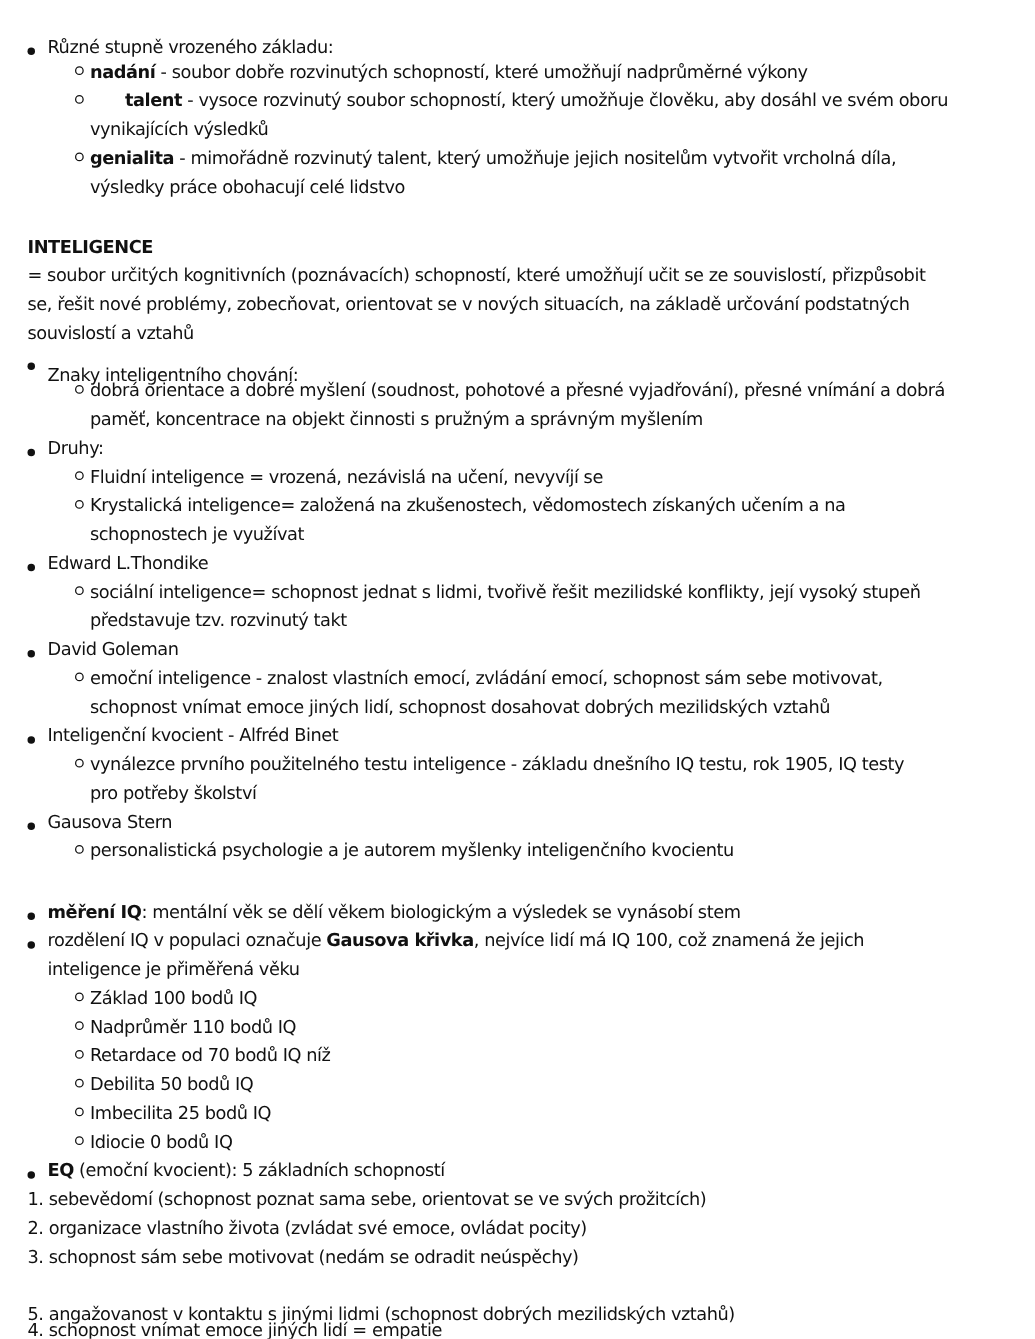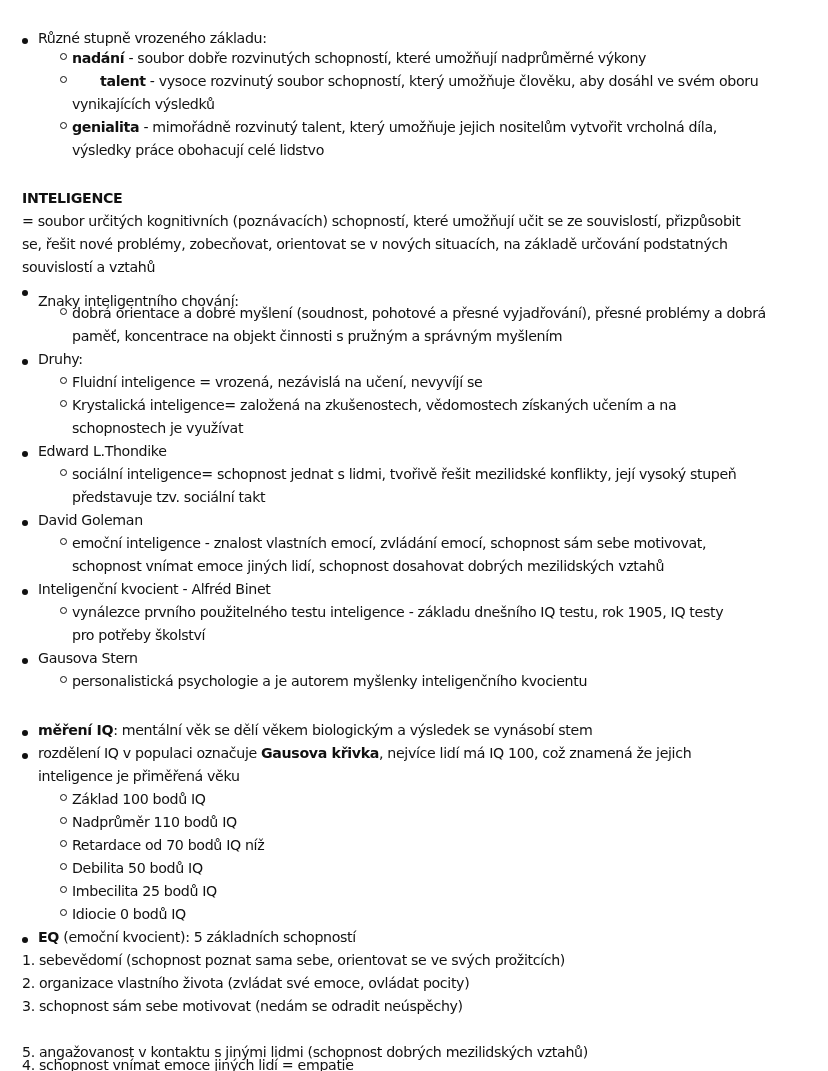--- a/index.html
+++ b/index.html
@@ -36,36 +36,36 @@
   <div class="line" style="left:72px;top:139px;">výsledky práce obohacují celé lidstvo</div>
 
   <div class="line heading" style="left:22px;top:187px;">INTELIGENCE</div>
   <div class="line" style="left:22px;top:210px;">= soubor určitých kognitivních (poznávacích) schopností, které umožňují učit se ze souvislostí, přizpůsobit</div>
   <div class="line" style="left:22px;top:233px;">se, řešit nové problémy, zobecňovat, orientovat se v nových situacích, na základě určování podstatných</div>
   <div class="line" style="left:22px;top:256px;">souvislostí a vztahů</div>
 
   <span class="bullet-l1" style="left:22px;top:290px;"></span>
   <div class="line" style="left:38px;top:290px;"> Znaky inteligentního chování:</div>
   <span class="bullet-l2" style="left:60px;top:308px;"></span>
-  <div class="line" style="left:72px;top:302px;">dobrá orientace a dobré myšlení (soudnost, pohotové a přesné vyjadřování), přesné problémy a dobrá</div>
+  <div class="line" style="left:72px;top:302px;">dobrá orientace a dobré myšlení (soudnost, pohotové a přesné vyjadřování), přesné vnímání a dobrá</div>
   <div class="line" style="left:72px;top:325px;">paměť, koncentrace na objekt činnosti s pružným a správným myšlením</div>
 
   <span class="bullet-l1" style="left:22px;top:359px;"></span>
   <div class="line" style="left:38px;top:348px;">Druhy:</div>
   <span class="bullet-l2" style="left:60px;top:377px;"></span>
   <div class="line" style="left:72px;top:371px;">Fluidní inteligence = vrozená, nezávislá na učení, nevyvíjí se</div>
   <span class="bullet-l2" style="left:60px;top:400px;"></span>
   <div class="line" style="left:72px;top:394px;">Krystalická inteligence=  založená na zkušenostech, vědomostech získaných učením a na</div>
   <div class="line" style="left:72px;top:417px;">schopnostech je využívat</div>
 
   <span class="bullet-l1" style="left:22px;top:451px;"></span>
   <div class="line" style="left:38px;top:440px;">Edward L.Thondike</div>
   <span class="bullet-l2" style="left:60px;top:469px;"></span>
   <div class="line" style="left:72px;top:463px;">sociální inteligence= schopnost jednat s lidmi, tvořivě řešit mezilidské konflikty, její vysoký stupeň</div>
-  <div class="line" style="left:72px;top:486px;">představuje tzv. sociální takt</div>
+  <div class="line" style="left:72px;top:486px;">představuje tzv. rozvinutý takt</div>
 
   <span class="bullet-l1" style="left:22px;top:520px;"></span>
   <div class="line" style="left:38px;top:509px;">David Goleman</div>
   <span class="bullet-l2" style="left:60px;top:538px;"></span>
   <div class="line" style="left:72px;top:532px;">emoční inteligence - znalost vlastních emocí, zvládání emocí, schopnost sám sebe motivovat,</div>
   <div class="line" style="left:72px;top:555px;">schopnost vnímat emoce jiných lidí, schopnost dosahovat dobrých mezilidských vztahů</div>
 
   <span class="bullet-l1" style="left:22px;top:589px;"></span>
   <div class="line" style="left:38px;top:578px;">Inteligenční kvocient - Alfréd Binet</div>
   <span class="bullet-l2" style="left:60px;top:607px;"></span>

